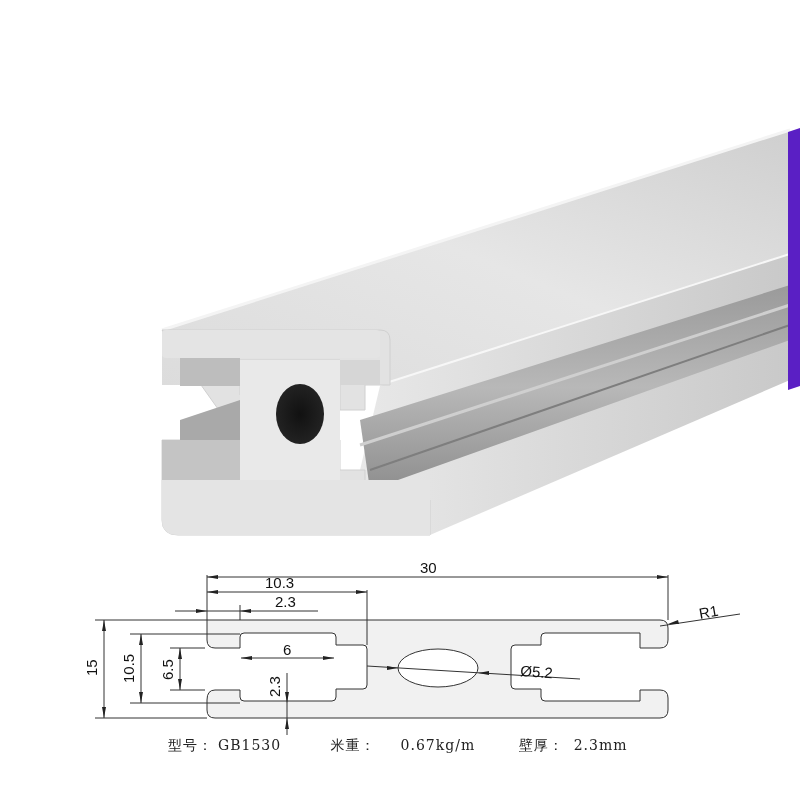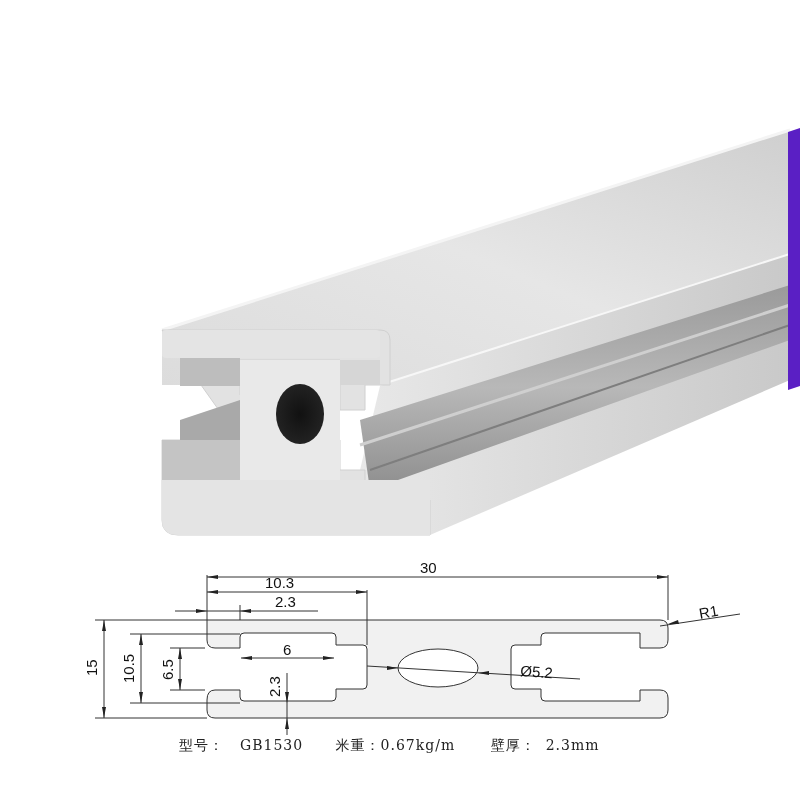--- a/index.html
+++ b/index.html
@@ -123,16 +123,16 @@
   <text class="dim" x="283" y="655">6</text>
   <text class="dim" transform="translate(97,676) rotate(-90)">15</text>
   <text class="dim" transform="translate(134,683) rotate(-90)">10.5</text>
   <text class="dim" transform="translate(173,680) rotate(-90)">6.5</text>
   <text class="dim" transform="translate(280,697) rotate(-90)">2.3</text>
   <text class="dim" transform="translate(520,676) rotate(4)">Ø5.2</text>
   <text class="dim" transform="translate(700,619) rotate(-10)">R1</text>
 </svg>
 
 <div class="spec">
-  <span><span style="margin:11px">型号：</span><span style="margin:5px">GB1530</span></span>
-  <span><span style="margin:0">米重：</span><span style="margin:0">0.67kg/m</span></span>
+  <span><span style="margin:0">型号：</span><span style="margin:5px">GB1530</span></span>
+  <span><span style="margin:17px">米重：</span><span style="margin:8px">0.67kg/m</span></span>
   <span><span style="margin:8px">壁厚：</span><span style="margin:2px">2.3mm</span></span>
 </div>
 
 </body></html>

